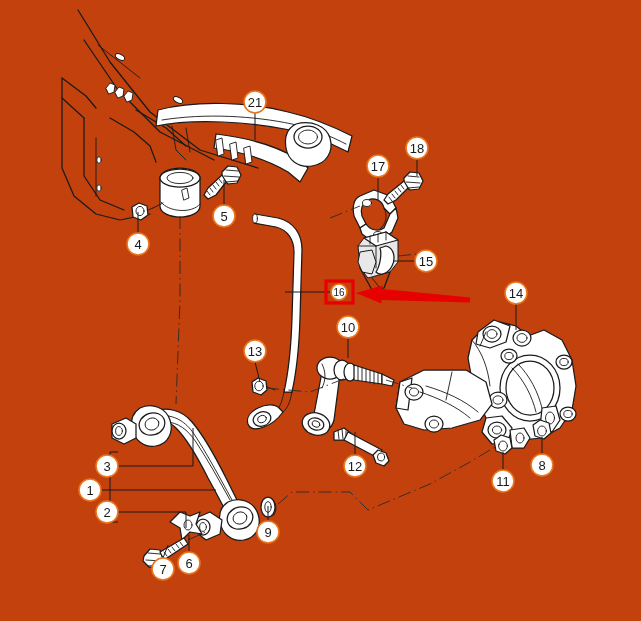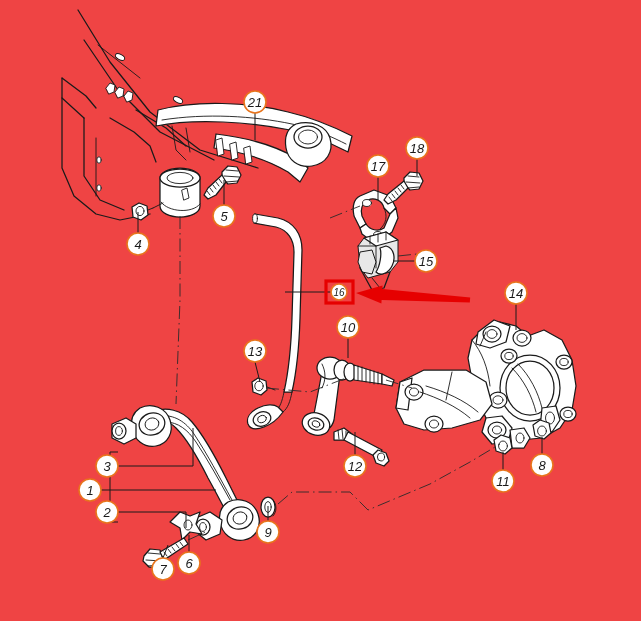--- a/index.html
+++ b/index.html
@@ -8,23 +8,22 @@
     padding: 0;
     background: #ffffff;
   }
   body {
     font-family: "Liberation Sans", sans-serif;
   }
   #diagram-root {
     position: relative;
     width: 641px;
     height: 621px;
-    background: #ef4444;
+    background: #c2410c;
     overflow: hidden;
-    font-style: italic;
   }
   #diagram-svg {
     position: absolute;
     left: 0;
     top: 0;
     width: 641px;
     height: 621px;
     display: block;
   }
   .part-line {

